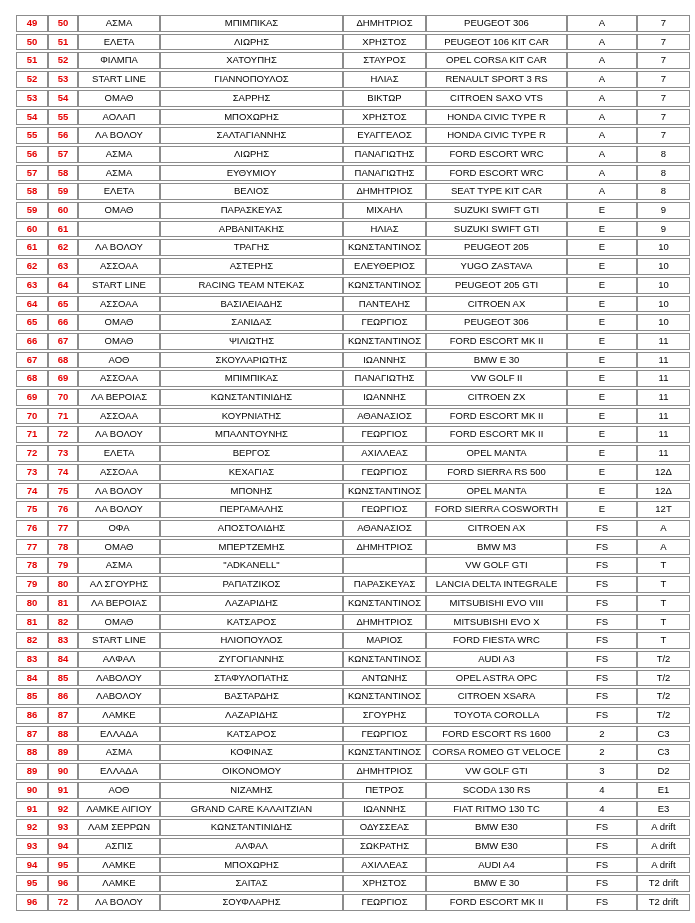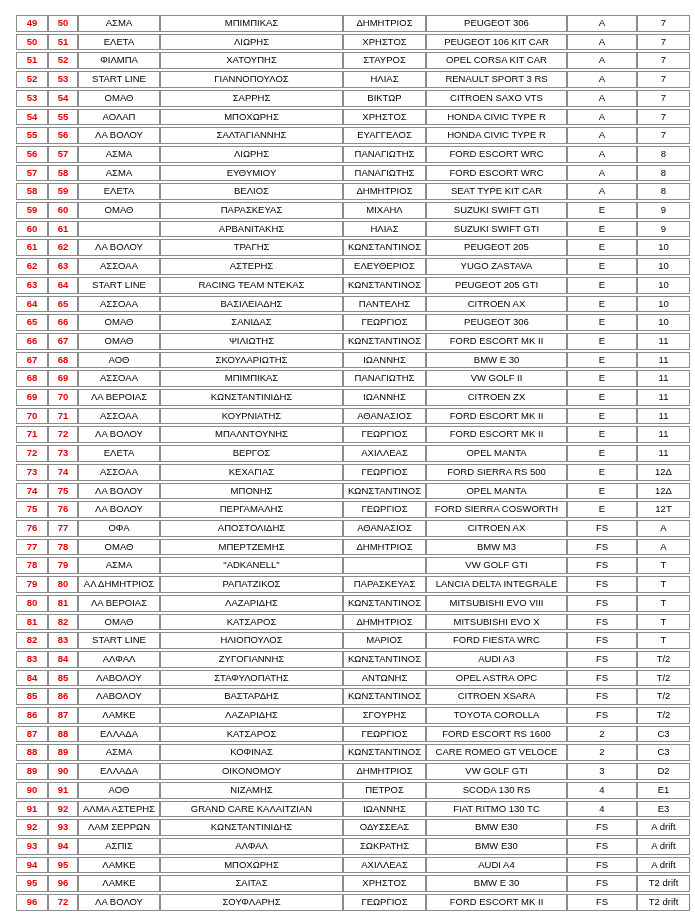--- a/index.html
+++ b/index.html
@@ -364,21 +364,21 @@
           <td>ΑΣΜΑ</td>
           <td>"ADKANELL"</td>
           <td></td>
           <td>VW GOLF GTI</td>
           <td>FS</td>
           <td>T</td>
         </tr>
         <tr>
           <td class="num">79</td>
           <td class="num">80</td>
-          <td>ΑΛ ΔΗΜΗΤΡΙΟΣ</td>
+          <td>ΑΛ ΣΓΟΥΡΗΣ</td>
           <td>ΡΑΠΑΤΖΙΚΟΣ</td>
           <td>ΠΑΡΑΣΚΕΥΑΣ</td>
           <td>LANCIA DELTA INTEGRALE</td>
           <td>FS</td>
           <td>T</td>
         </tr>
         <tr>
           <td class="num">80</td>
           <td class="num">81</td>
           <td>ΛΑ ΒΕΡΟΙΑΣ</td>
@@ -457,21 +457,21 @@
           <td>FORD ESCORT RS 1600</td>
           <td>2</td>
           <td>C3</td>
         </tr>
         <tr>
           <td class="num">88</td>
           <td class="num">89</td>
           <td>ΑΣΜΑ</td>
           <td>ΚΟΦΙΝΑΣ</td>
           <td>ΚΩΝΣΤΑΝΤΙΝΟΣ</td>
-          <td>CARE ROMEO GT VELOCE</td>
+          <td>CORSA ROMEO GT VELOCE</td>
           <td>2</td>
           <td>C3</td>
         </tr>
         <tr>
           <td class="num">89</td>
           <td class="num">90</td>
           <td>ΕΛΛΑΔΑ</td>
           <td>ΟΙΚΟΝΟΜΟΥ</td>
           <td>ΔΗΜΗΤΡΙΟΣ</td>
           <td>VW GOLF GTI</td>
@@ -484,21 +484,21 @@
           <td>ΑΟΘ</td>
           <td>ΝΙΖΑΜΗΣ</td>
           <td>ΠΕΤΡΟΣ</td>
           <td>SCODA 130 RS</td>
           <td>4</td>
           <td>E1</td>
         </tr>
         <tr>
           <td class="num">91</td>
           <td class="num">92</td>
-          <td>ΑΛΜΑ ΑΣΤΕΡΗΣ</td>
+          <td>ΛΑΜΚΕ ΑΙΓΙΟΥ</td>
           <td>GRAND CARE ΚΑΛΑΙΤΖΙΑΝ</td>
           <td>ΙΩΑΝΝΗΣ</td>
           <td>FIAT RITMO 130 TC</td>
           <td>4</td>
           <td>E3</td>
         </tr>
         <tr>
           <td class="num">92</td>
           <td class="num">93</td>
           <td>ΛΑΜ ΣΕΡΡΩΝ</td>

